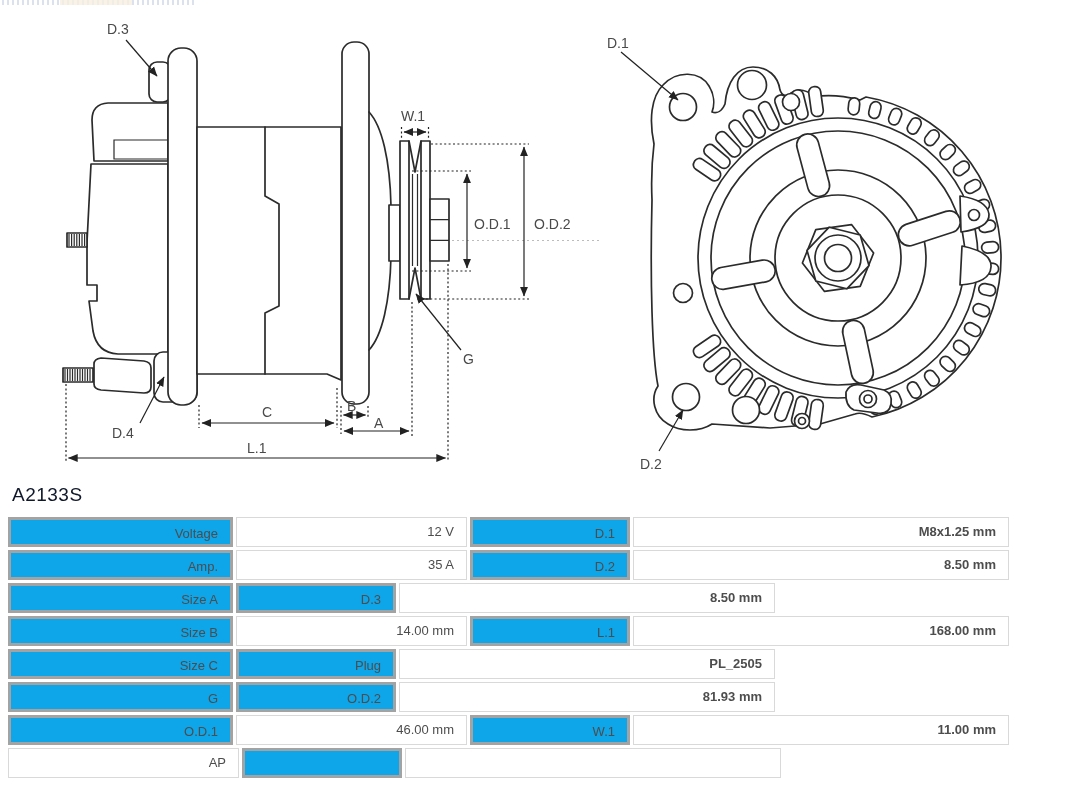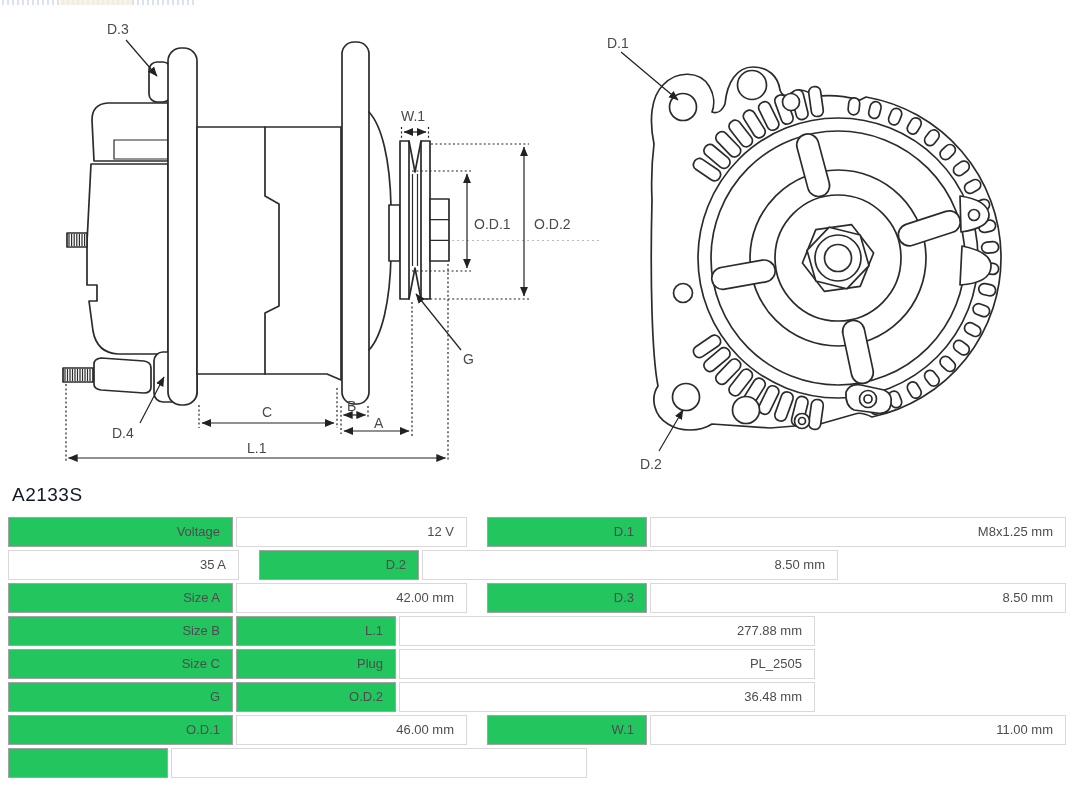--- a/index.html
+++ b/index.html
@@ -25,26 +25,26 @@
   svg text{font-family:"Liberation Sans",sans-serif;font-size:14px;fill:#4a4a4a;}
   #teeth rect,#vents rect,#spokes rect{fill:#ffffff;stroke:#2b2b2b;stroke-width:1.7;}
 
   .part-title{position:absolute;left:12px;top:484px;font-size:19px;
     color:#0f172a;letter-spacing:.5px;}
 
   .spec-table{position:absolute;left:8px;top:517px;width:1064px;}
   .spec-row{display:flex;height:30px;margin-bottom:3px;}
   .cell{box-sizing:border-box;height:30px;line-height:28px;font-size:13px;
     color:#4d4d4d;text-align:right;padding-right:12px;}
-  .cell.label{background:#22c55e;border:1px solid #a3a3a3;}
+  .cell.label{background:#0ea5e9;border:3px solid #a3a3a3;}
   .cell.value{background:#ffffff;border:1px solid #d9d9d9;}
   .c1{width:225px;margin-right:3px;}
-  .c2{width:231px;margin-right:20px;}
+  .c2{width:231px;margin-right:3px;}
   .c3{width:160px;margin-right:3px;}
-  .c4{width:416px;}
+  .c4{width:376px;font-weight:bold;}
 </style>
 </head>
 <body>
 
 <div class="logo-strip">
     <div class="cream"></div>
   </div>
 
 <svg id="side-view" class="diagram" viewBox="0 0 600 486">
   <defs>
@@ -268,48 +268,50 @@
 <div class="part-title">A2133S</div>
 
 <div class="spec-table">
   <div class="spec-row">
     <div class="cell label c1">Voltage</div>
     <div class="cell value c2">12 V</div>
     <div class="cell label c3">D.1</div>
     <div class="cell value c4">M8x1.25 mm</div>
   </div>
   <div class="spec-row">
+    <div class="cell label c1">Amp.</div>
     <div class="cell value c2">35 A</div>
     <div class="cell label c3">D.2</div>
     <div class="cell value c4">8.50 mm</div>
   </div>
   <div class="spec-row">
     <div class="cell label c1">Size A</div>
-    <div class="cell value c2">42.00 mm</div>
     <div class="cell label c3">D.3</div>
     <div class="cell value c4">8.50 mm</div>
   </div>
   <div class="spec-row">
     <div class="cell label c1">Size B</div>
+    <div class="cell value c2">14.00 mm</div>
     <div class="cell label c3">L.1</div>
-    <div class="cell value c4">277.88 mm</div>
+    <div class="cell value c4">168.00 mm</div>
   </div>
   <div class="spec-row">
     <div class="cell label c1">Size C</div>
     <div class="cell label c3">Plug</div>
     <div class="cell value c4">PL_2505</div>
   </div>
   <div class="spec-row">
     <div class="cell label c1">G</div>
     <div class="cell label c3">O.D.2</div>
-    <div class="cell value c4">36.48 mm</div>
+    <div class="cell value c4">81.93 mm</div>
   </div>
   <div class="spec-row">
     <div class="cell label c1">O.D.1</div>
     <div class="cell value c2">46.00 mm</div>
     <div class="cell label c3">W.1</div>
     <div class="cell value c4">11.00 mm</div>
   </div>
   <div class="spec-row">
+    <div class="cell value c2">AP</div>
     <div class="cell label c3"></div>
     <div class="cell value c4"></div>
   </div>
 </div>
 
 </body></html>

